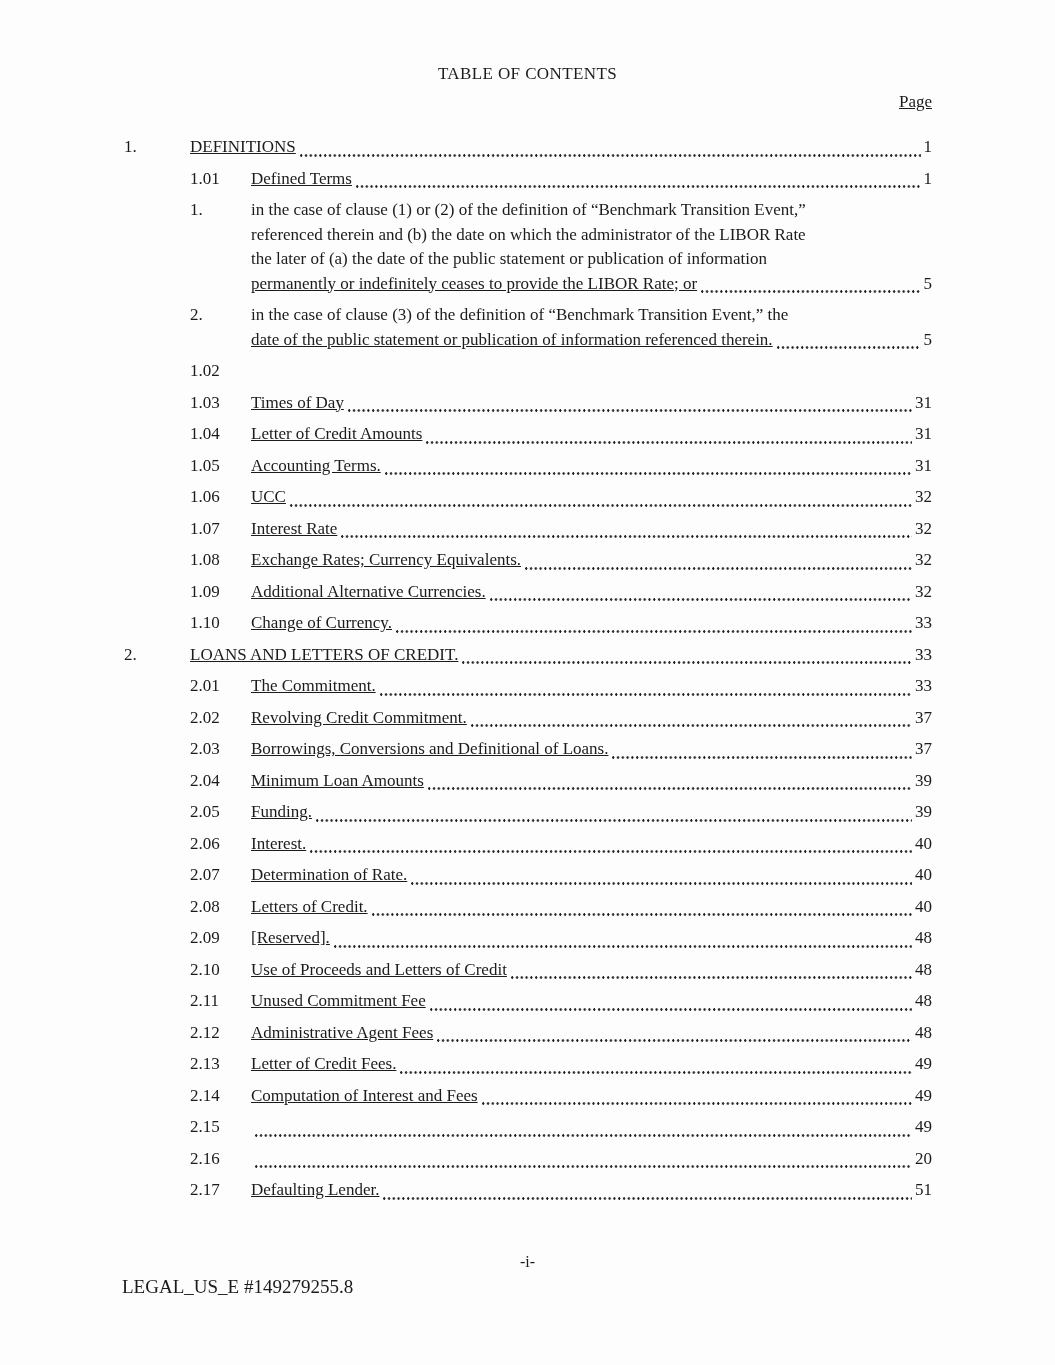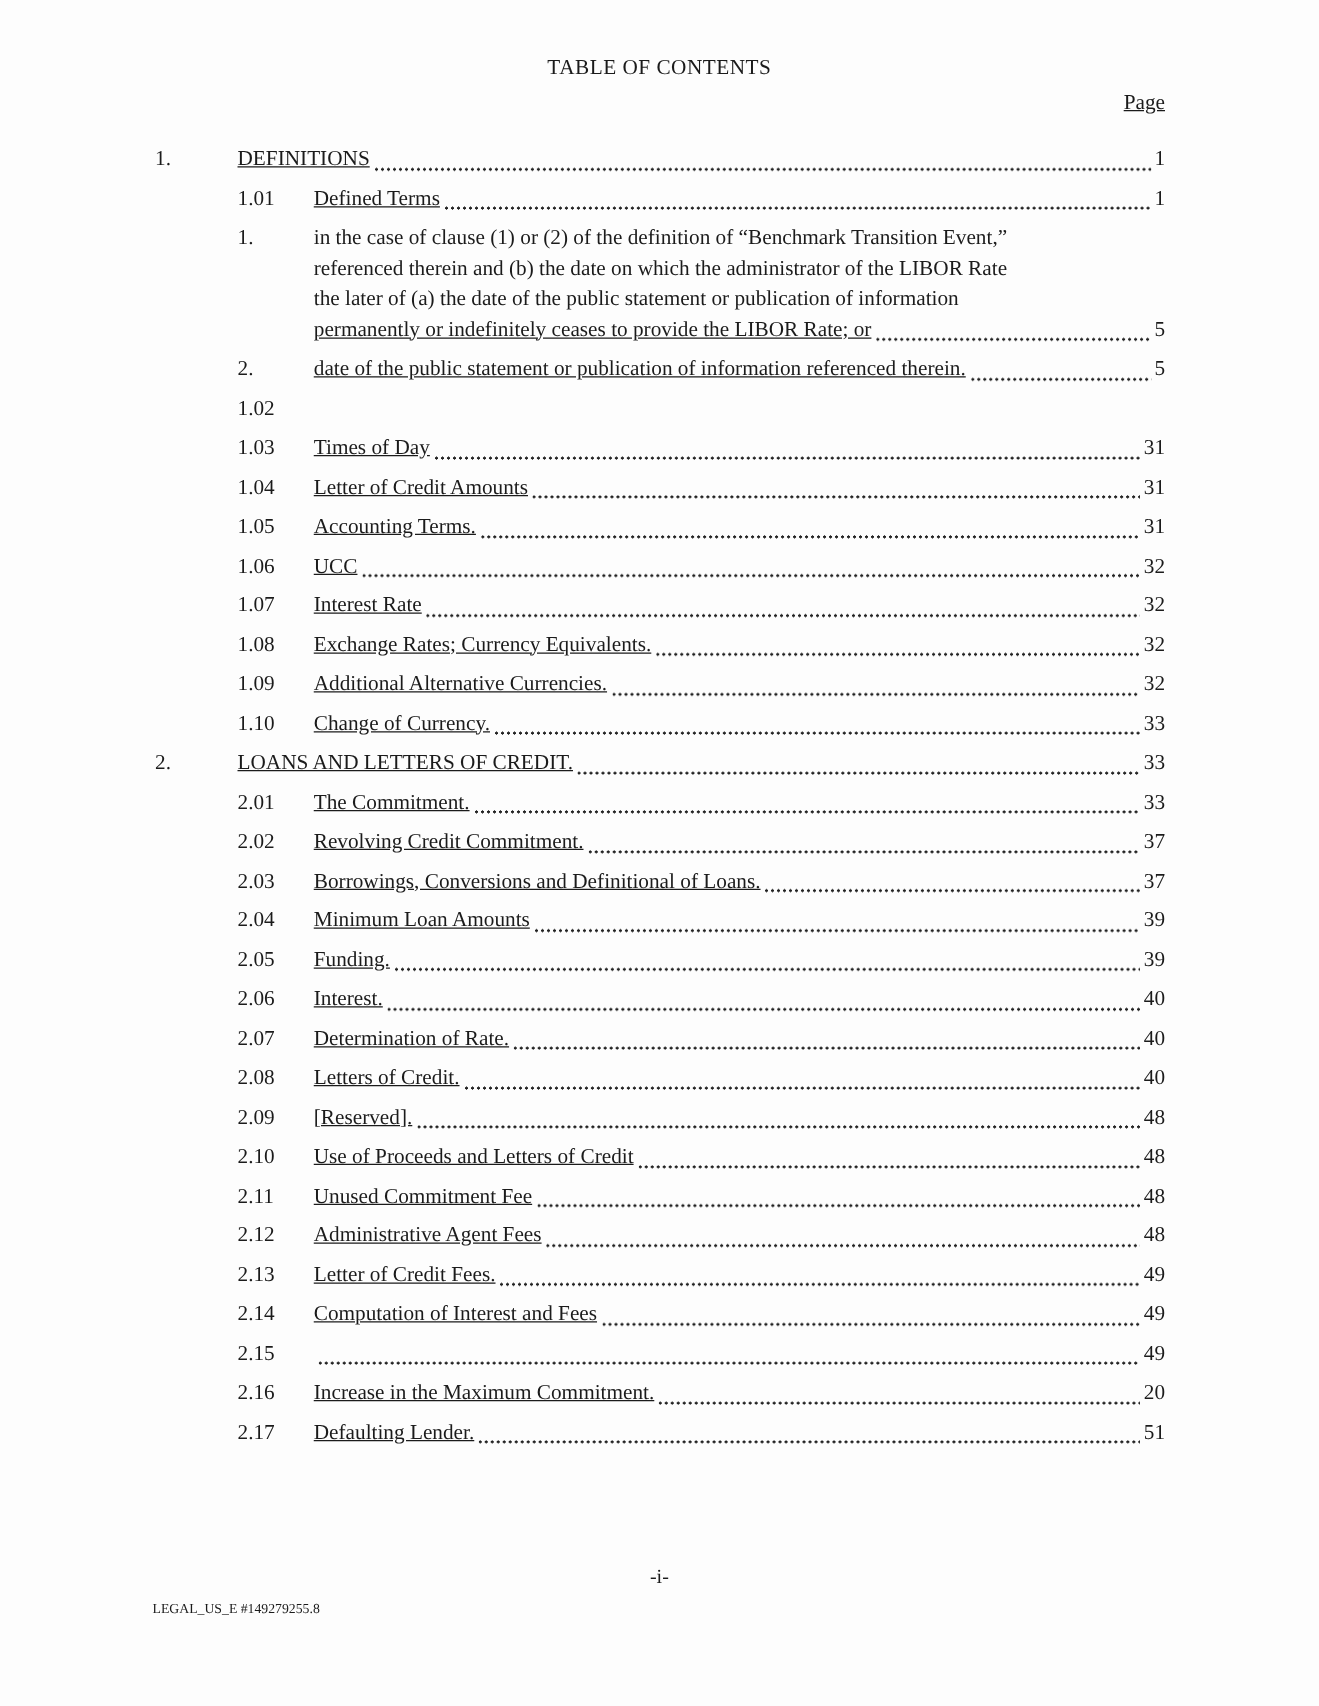--- a/index.html
+++ b/index.html
@@ -8,21 +8,21 @@
     width: 1055px;
     height: 1365px;
     margin: 0 auto;
     background: #fdfdfd;
     color: #1b1b1b;
     font-family: "Liberation Serif", "DejaVu Serif", serif;
     font-size: 17px;
     overflow: hidden;
   }
   .doc-title {
-    padding-top: 42px;
+    padding-top: 62px;
     text-align: center;
     letter-spacing: 0.4px;
     line-height: 24px;
   }
   .page-label-row {
     text-align: right;
     padding: 4px 123px 0 0;
     line-height: 24px;
   }
   .page-label { text-decoration: underline; text-align: center; }
@@ -60,21 +60,21 @@
     top: 1252px;
     left: 0; right: 0;
     text-align: center;
     font-size: 16px;
     line-height: 20px;
   }
   .footer-docid {
     position: absolute;
     top: 1277px;
     left: 122px;
-    font-size: 11px;
+    font-size: 19px;
     line-height: 20px;
   }
 </style>
 </head>
 <body>
 
 <div class="page">
   <div class="doc-title">TABLE OF CONTENTS</div>
   <div class="page-label-row">
     <span class="page-label">Page</span>
@@ -112,20 +112,21 @@
             <span class="t">permanently or indefinitely ceases to provide the LIBOR Rate; or</span>
             <span class="leader"></span>
             <span class="pg">5</span>
           </div>
         </span>
   </div>
 
   <div class="toc-entry level-n">
     <span class="num">2.</span>
     <span class="body">
+          <div class="line">in the case of clause (3) of the definition of “Benchmark Transition Event,” the</div>
           <div class="line last">
             <span class="t">date of the public statement or publication of information referenced therein.</span>
             <span class="leader"></span>
             <span class="pg">5</span>
           </div>
         </span>
   </div>
 
   <div class="toc-entry level-n">
     <span class="num">1.02</span>
@@ -391,21 +392,20 @@
             <span class="leader"></span>
             <span class="pg">49</span>
           </div>
         </span>
   </div>
 
   <div class="toc-entry level-n">
     <span class="num">2.16</span>
     <span class="body">
           <div class="line last">
-            <span class="t">Increase in the Maximum Commitment.</span>
             <span class="leader"></span>
             <span class="pg">20</span>
           </div>
         </span>
   </div>
 
   <div class="toc-entry level-n">
     <span class="num">2.17</span>
     <span class="body">
           <div class="line last">

